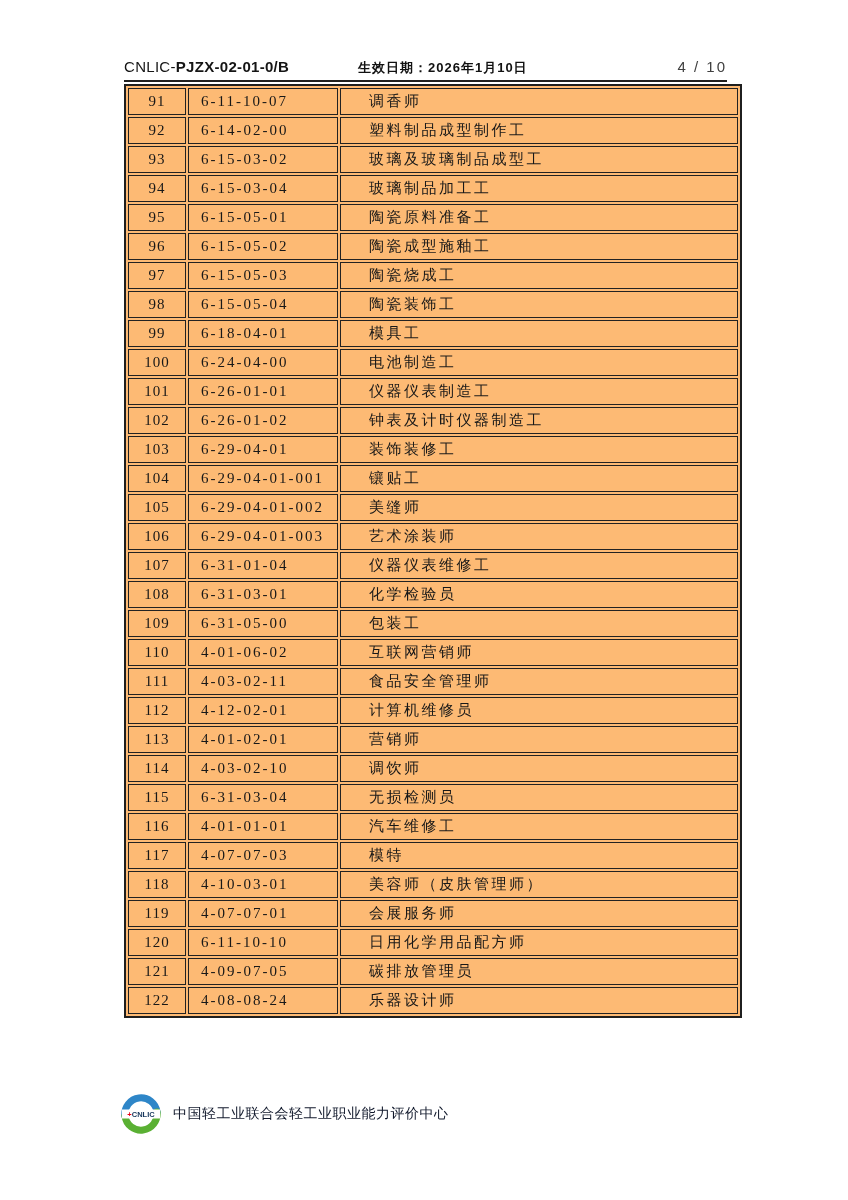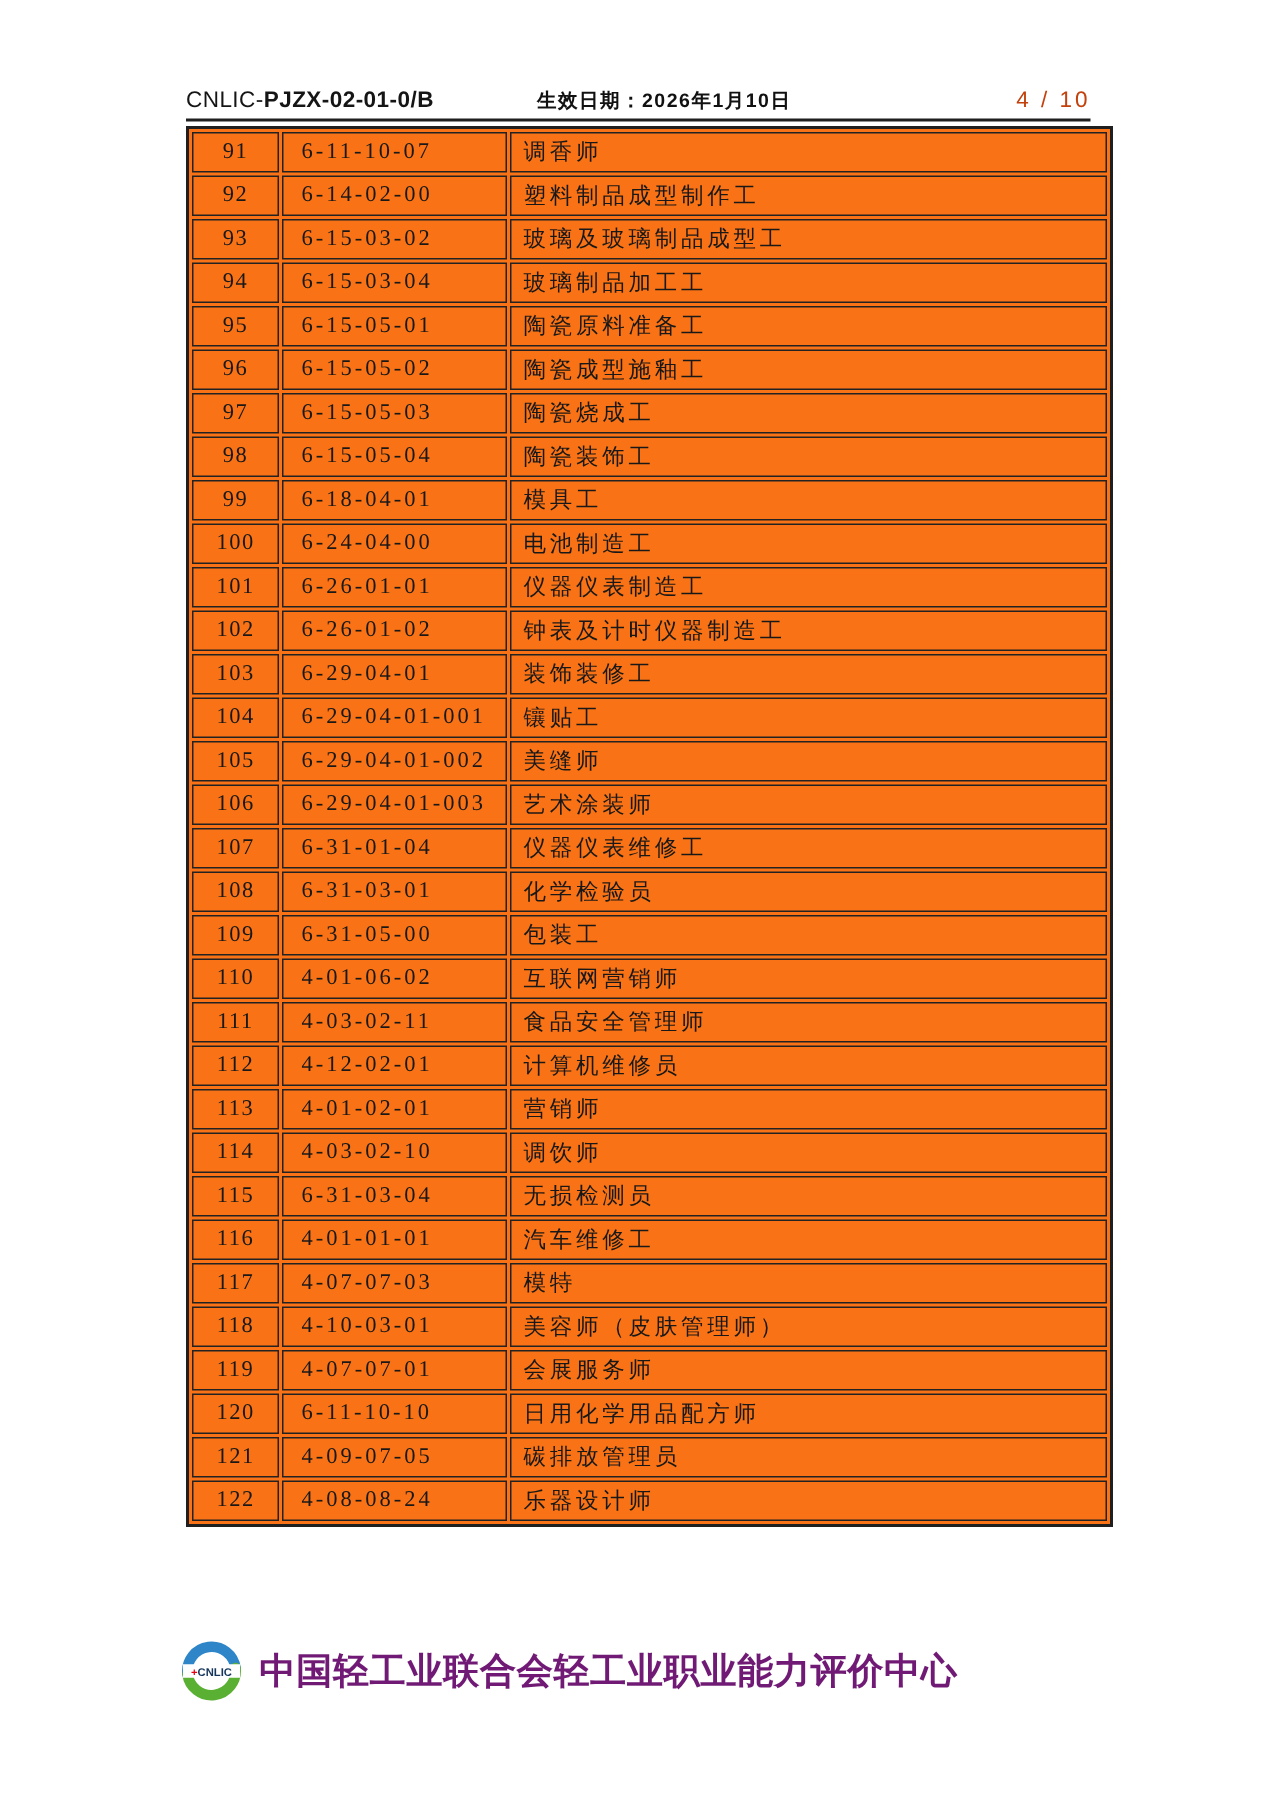--- a/index.html
+++ b/index.html
@@ -39,65 +39,65 @@
   .doc-date {
     flex: 1;
     font-size: 13px;
     font-weight: 600;
     letter-spacing: 1px;
     color: #111111;
   }
   .doc-page {
     font-size: 15px;
     letter-spacing: 2px;
-    color: #c2410c;
+    color: #404040;
     text-align: left;
     white-space: nowrap;
   }
 
   
   table.occupations {
     position: absolute;
     left: 124px;
     top: 84px;
     width: 618px;
     table-layout: fixed;
     border-collapse: separate;
     border-spacing: 2px;
     border: 2px solid #1f1f1f;
-    background: #f97316;
+    background: #fdba74;
     font-family: "Liberation Serif", "DejaVu Serif", serif;
   }
   table.occupations td {
     border: 1px solid #222222;
     height: 27px;
     vertical-align: middle;
     font-size: 15px;
     color: #181818;
     overflow: hidden;
     white-space: nowrap;
   }
   td.col-no   { width: 58px; text-align: center; letter-spacing: 1px; }
   td.col-code { width: 150px; padding-left: 12px; letter-spacing: 2px; }
-  td.col-name { padding-left: 8px; font-size: 16px; letter-spacing: 2.5px; }
+  td.col-name { padding-left: 28px; font-size: 16px; letter-spacing: 2.5px; }
 
   
   .doc-footer {
     position: absolute;
     left: 121px;
     top: 1094px;
     display: flex;
     align-items: center;
     gap: 12px;
   }
   .footer-logo { width: 40px; height: 40px; flex: 0 0 auto; }
   .footer-org {
-    font-size: 24px;
-    font-weight: 700;
-    color: #701a75;
+    font-size: 14px;
+    font-weight: 400;
+    color: #0f172a;
     letter-spacing: 0.5px;
     font-family: "Liberation Sans", "DejaVu Sans", sans-serif;
   }
 </style>
 </head>
 <body>
 
 <div class="page">
 
   <div class="doc-header">

